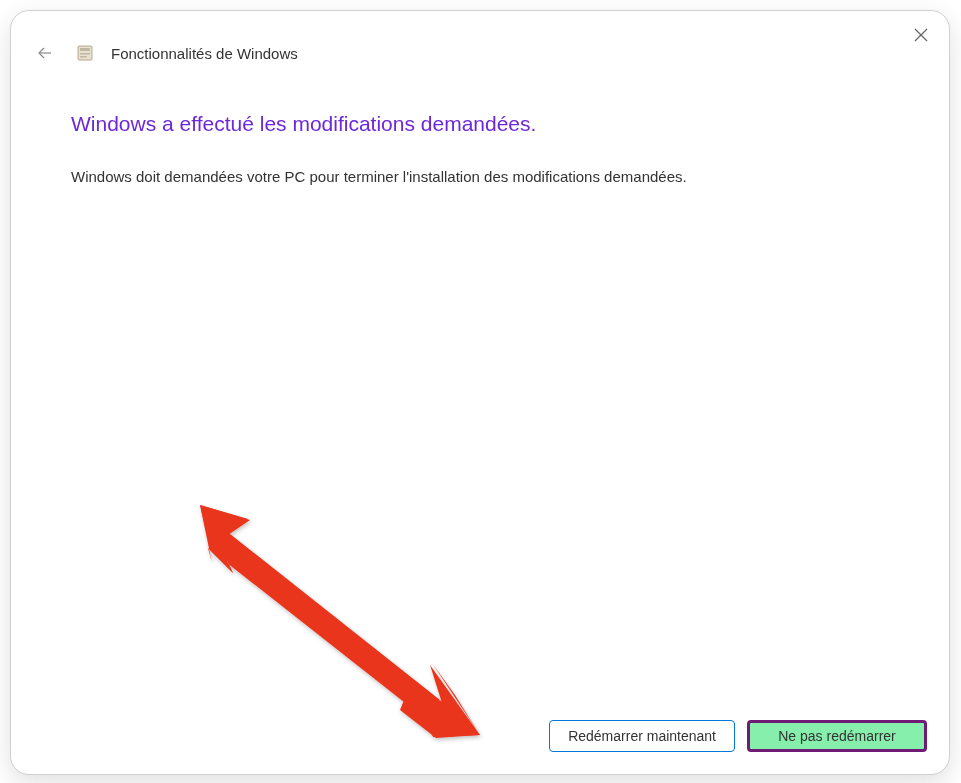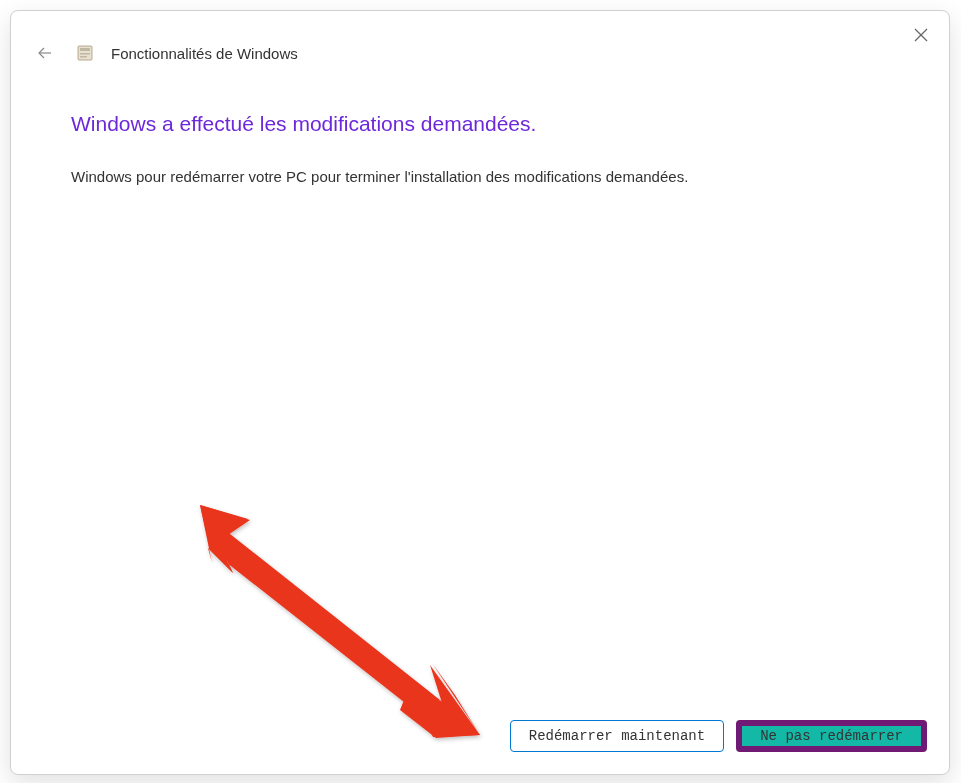--- a/index.html
+++ b/index.html
@@ -21,21 +21,21 @@
       background: #ffffff;
     }
     .dialog {
       position: absolute;
       left: 10px;
       top: 10px;
       width: 940px;
       height: 765px;
       background: #ffffff;
       border: 1px solid #d0d0d0;
-      border-radius: 8px;
+      border-radius: 19px;
       box-shadow: 0 8px 24px rgba(0,0,0,0.12);
       display: flex;
       flex-direction: column;
     }
     .close-btn {
       position: absolute;
       top: 12px;
       right: 16px;
       width: 24px;
       height: 24px;
@@ -101,29 +101,28 @@
       font-size: 15px;
       color: #333;
       font-weight: 400;
       line-height: 1.5;
     }
     .footer {
       display: flex;
       justify-content: flex-end;
       gap: 12px;
       padding: 18px 22px 22px 22px;
-      font-family: Liberation Mono, monospace;
     }
     .btn {
       min-width: 180px;
       height: 32px;
       padding: 0 18px;
-      border: 6px solid #701a75;
+      border: 3px solid #701a75;
       border-radius: 4px;
-      background: #14b8a6;
+      background: #86efac;
       font-size: 14px;
       color: #333;
       cursor: pointer;
       font-family: inherit;
     }
     .btn-primary {
       border: 1px solid #0078d4;
       background: #ffffff;
     }
     .arrow-annotation {
@@ -162,21 +161,21 @@
         <rect x="5" y="5" width="10" height="3" fill="#c0b8a0"></rect>
         <rect x="5" y="10" width="10" height="1.5" fill="#c0b8a0"></rect>
         <rect x="5" y="13" width="7" height="1.5" fill="#c0b8a0"></rect>
       </svg>
     </span>
     <span class="header-title">Fonctionnalités de Windows</span>
   </div>
 
   <div class="content">
     <h1 class="main-heading">Windows a effectué les modifications demandées.</h1>
-    <p class="description">Windows pour redémarrer votre PC pour terminer l'installation des modifications demandées.</p>
+    <p class="description">Windows doit demandées votre PC pour terminer l'installation des modifications demandées.</p>
   </div>
 
   <div class="footer">
     <button class="btn btn-primary">Redémarrer maintenant</button>
     <button class="btn">Ne pas redémarrer</button>
   </div>
 </div>
 
 <svg class="arrow-annotation" viewBox="0 0 320 240">
   <defs>

